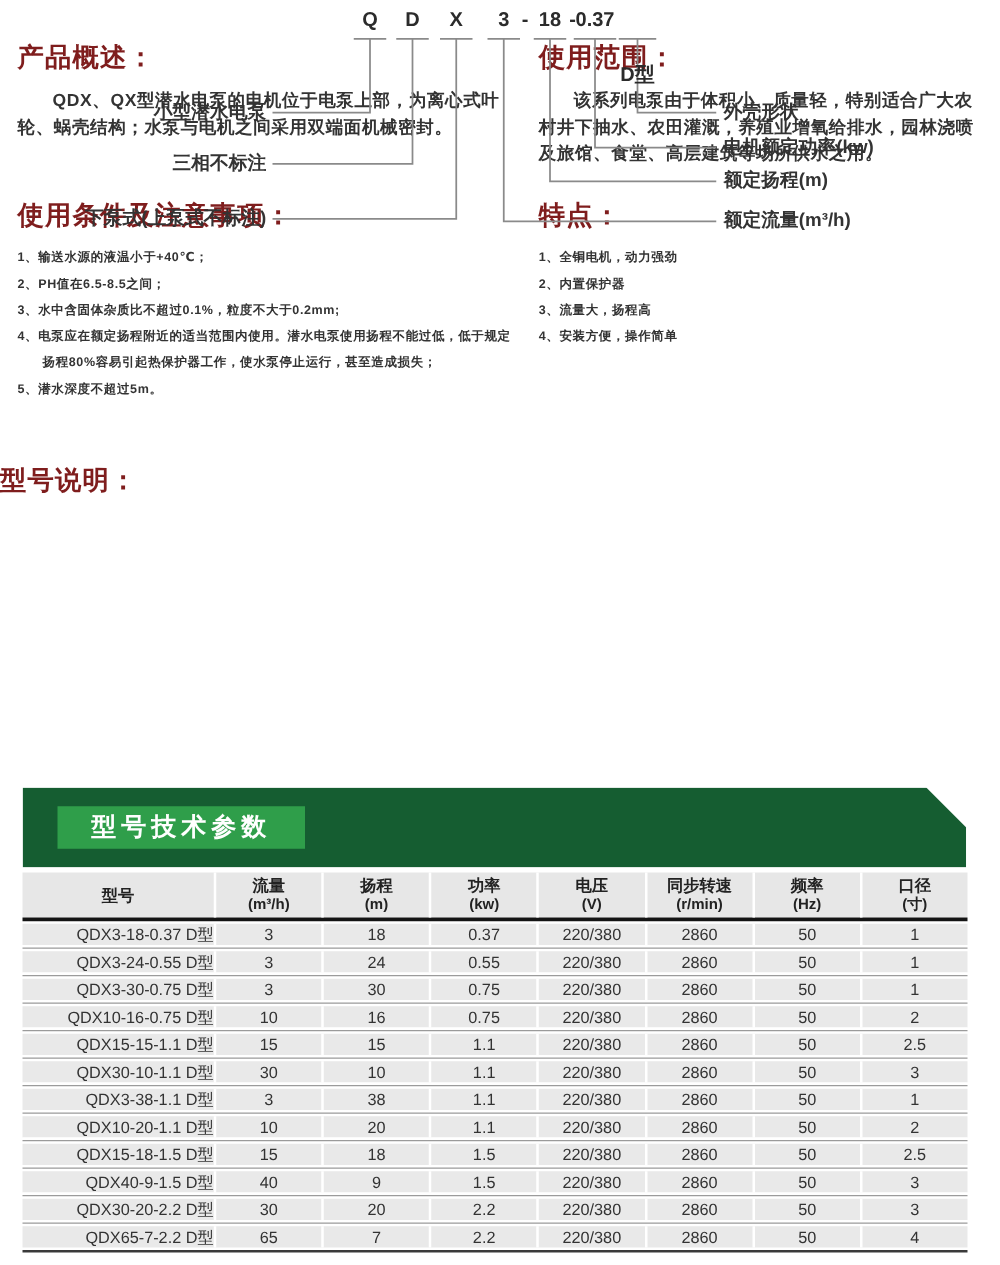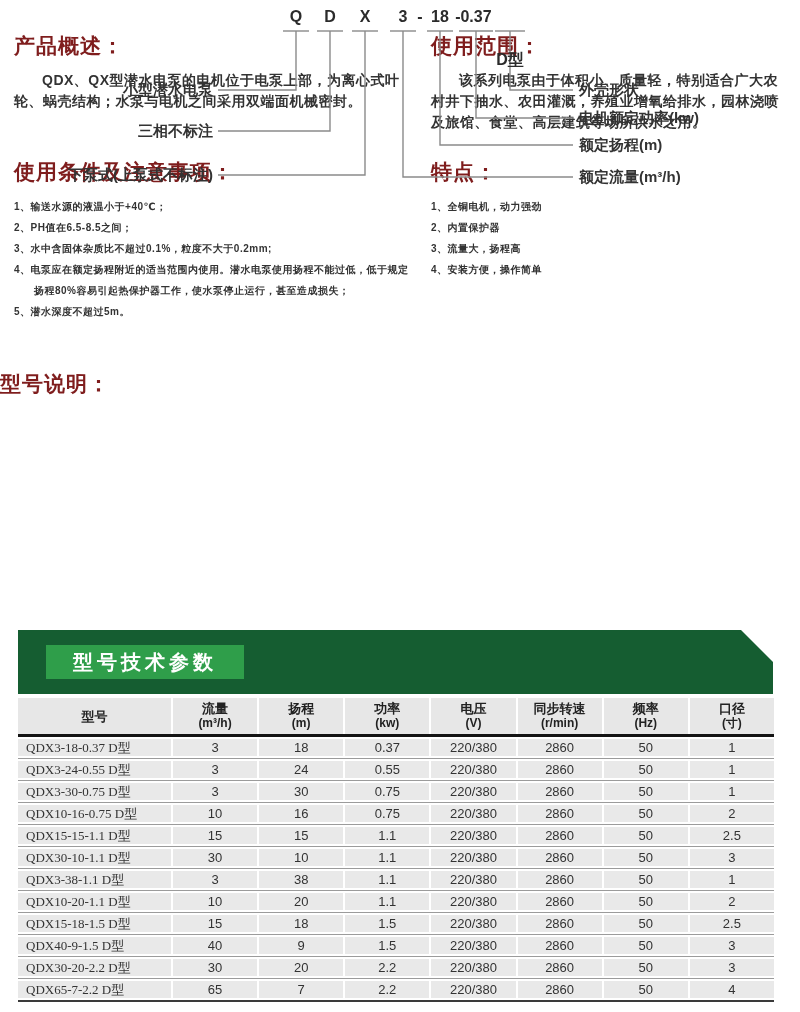--- a/index.html
+++ b/index.html
@@ -73,21 +73,21 @@
   .t-hcell.model { flex:0 0 20.5%; }
   .t-hcell .unit { font-size:12px; font-weight:700; }
   .t-hline { height:3px; background:#141414; margin-bottom:2px; }
   .t-row { display:flex; height:17px; background:#e9e9e9; }
   .t-cell {
     flex:1; text-align:center; font-size:13px; font-weight:400;
     line-height:17px; color:#333; border-right:2px solid #fff;
     white-space:nowrap; overflow:hidden;
   }
   .t-cell:last-child { border-right:none; }
-  .t-cell.model { flex:0 0 20.5%; text-align:left; padding-left:8px;font-family:Liberation Serif, serif; }
+  .t-cell.model { flex:0 0 20.5%; text-align:right; padding-left:22px; }
   .t-sep { height:5px; display:flex; align-items:center; background:#fff; }
   .t-sep i { display:block; width:100%; height:1px; background:#9b9b9b; }
   .t-bline { height:2px; background:#3a3a3a; margin-top:2px; }
 </style>
 </head>
 <body>
 
 <div class="sec" style="left:14px; top:32px; width:392px;">
   <div class="sec-heading">产品概述：</div>
   <p class="body-text">QDX、QX型潜水电泵的电机位于电泵上部，为离心式叶轮、蜗壳结构；水泵与电机之间采用双端面机械密封。</p>

